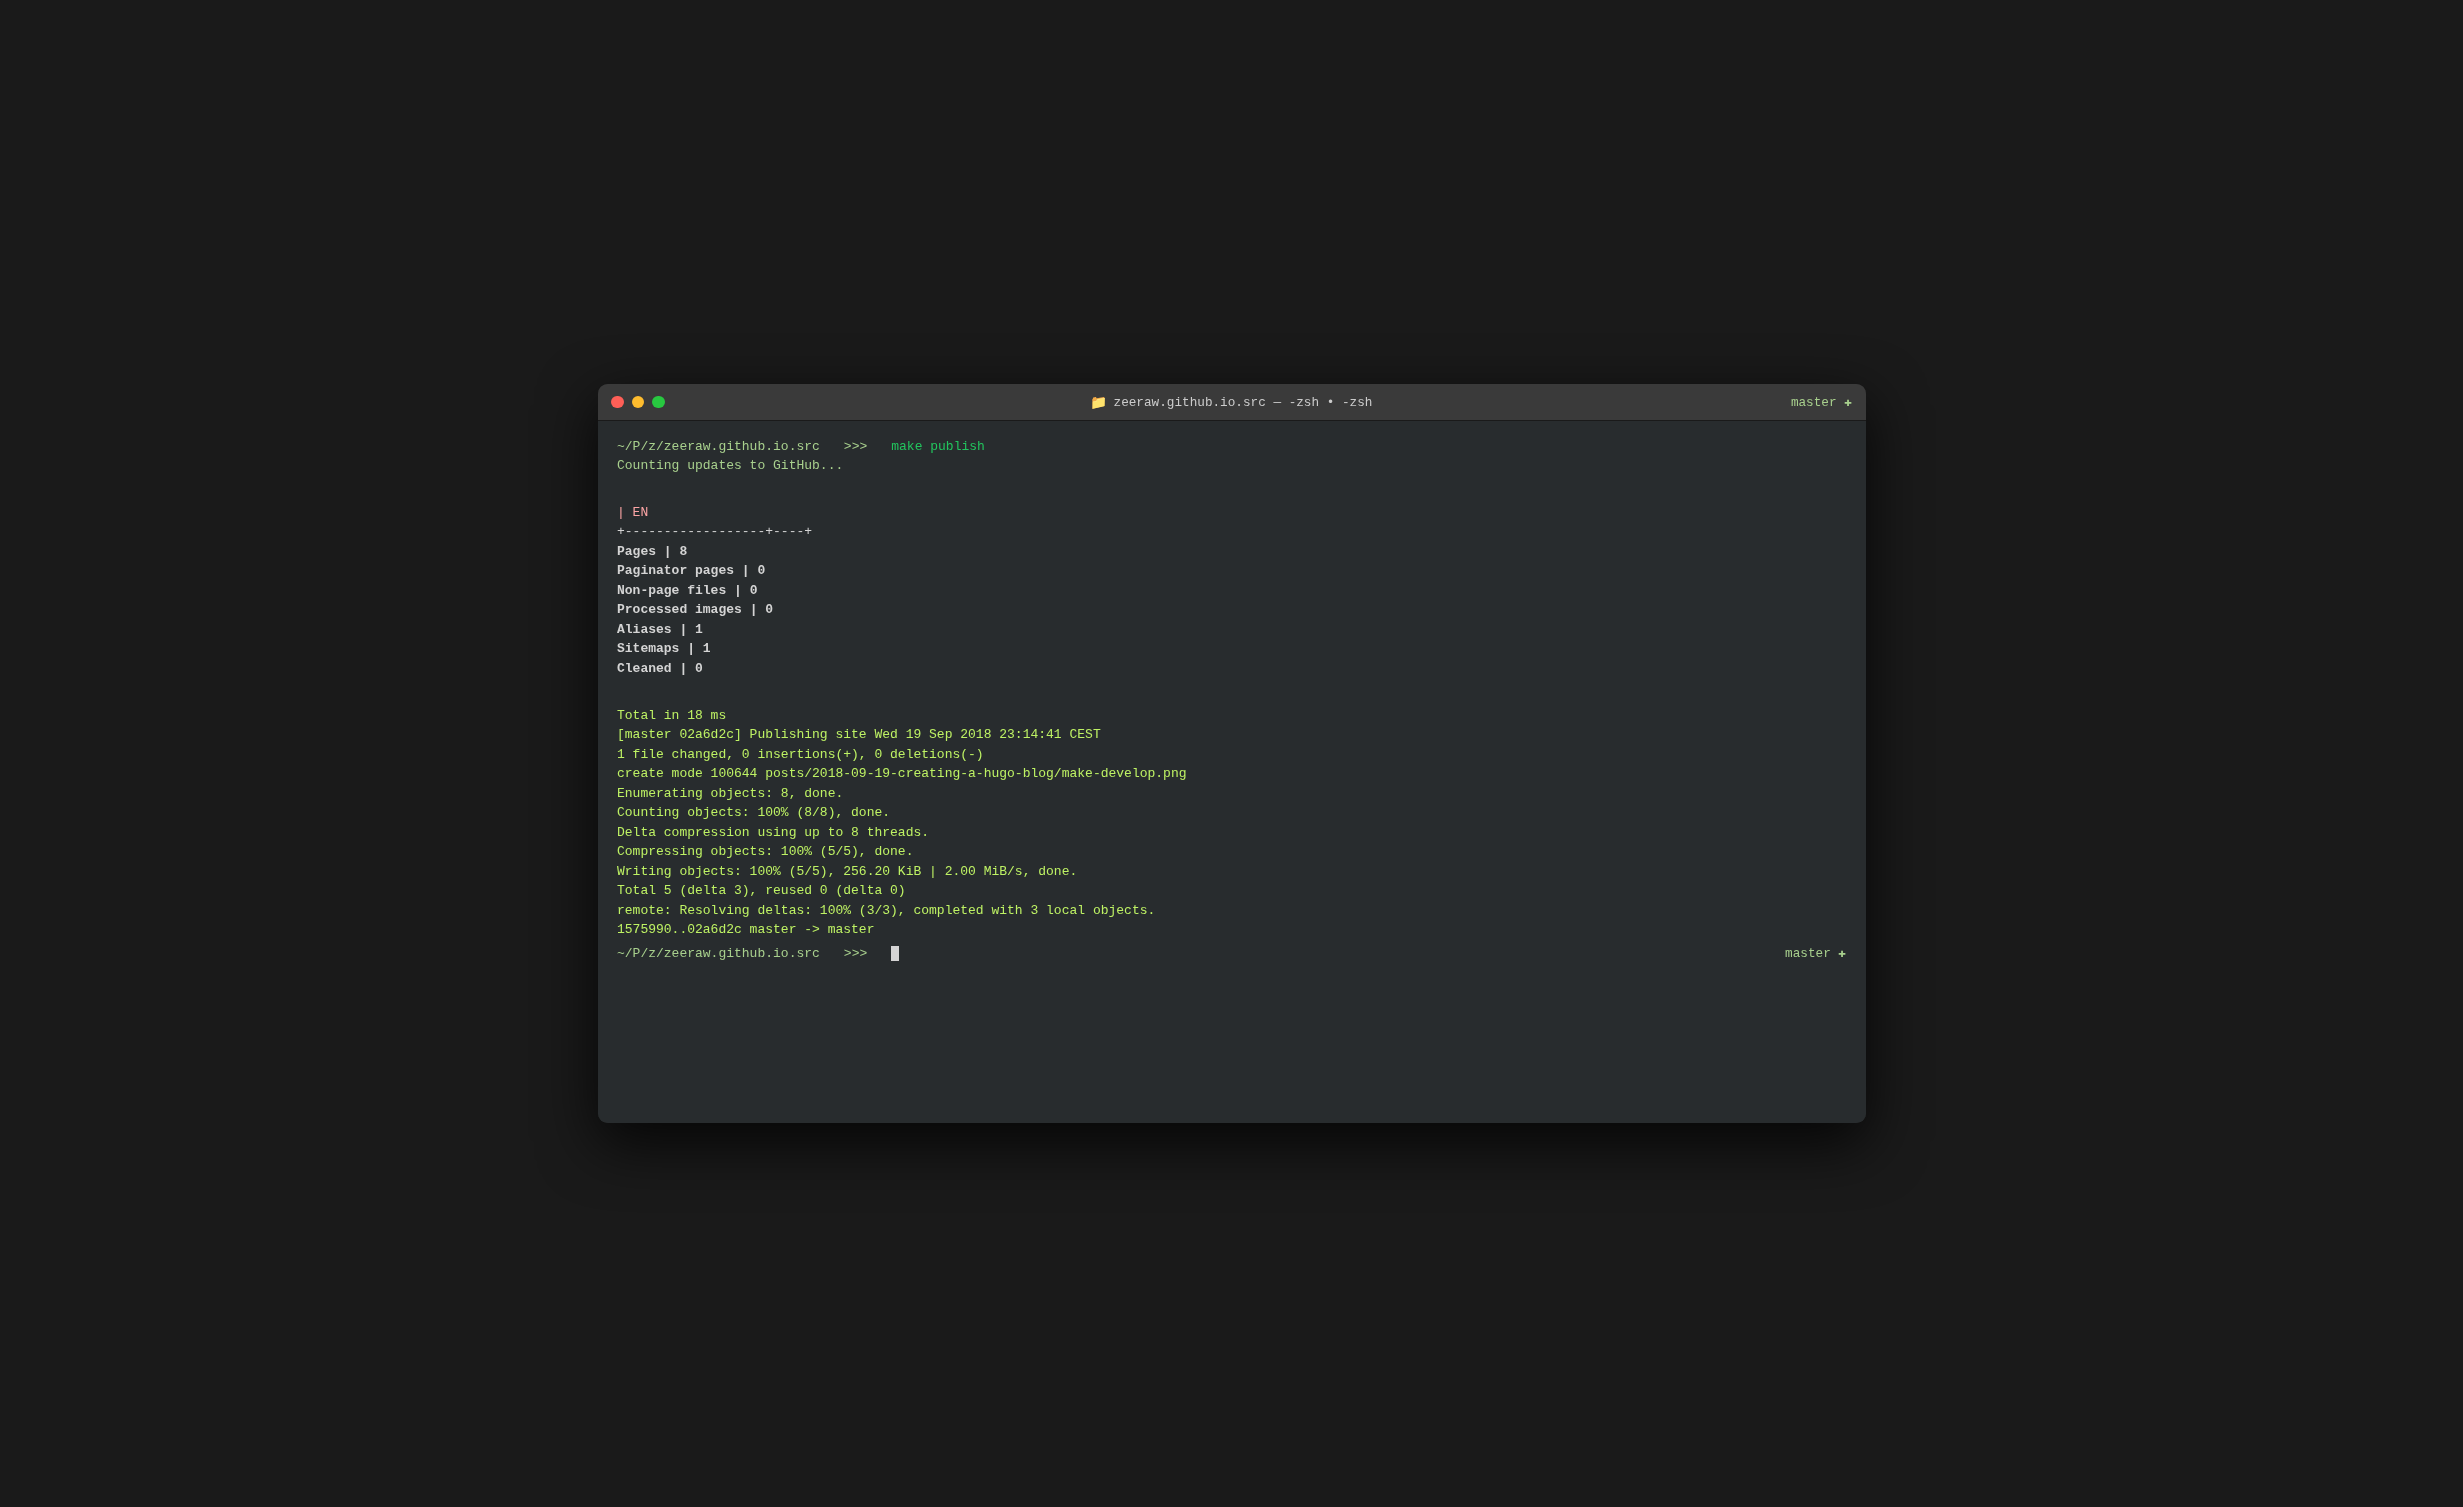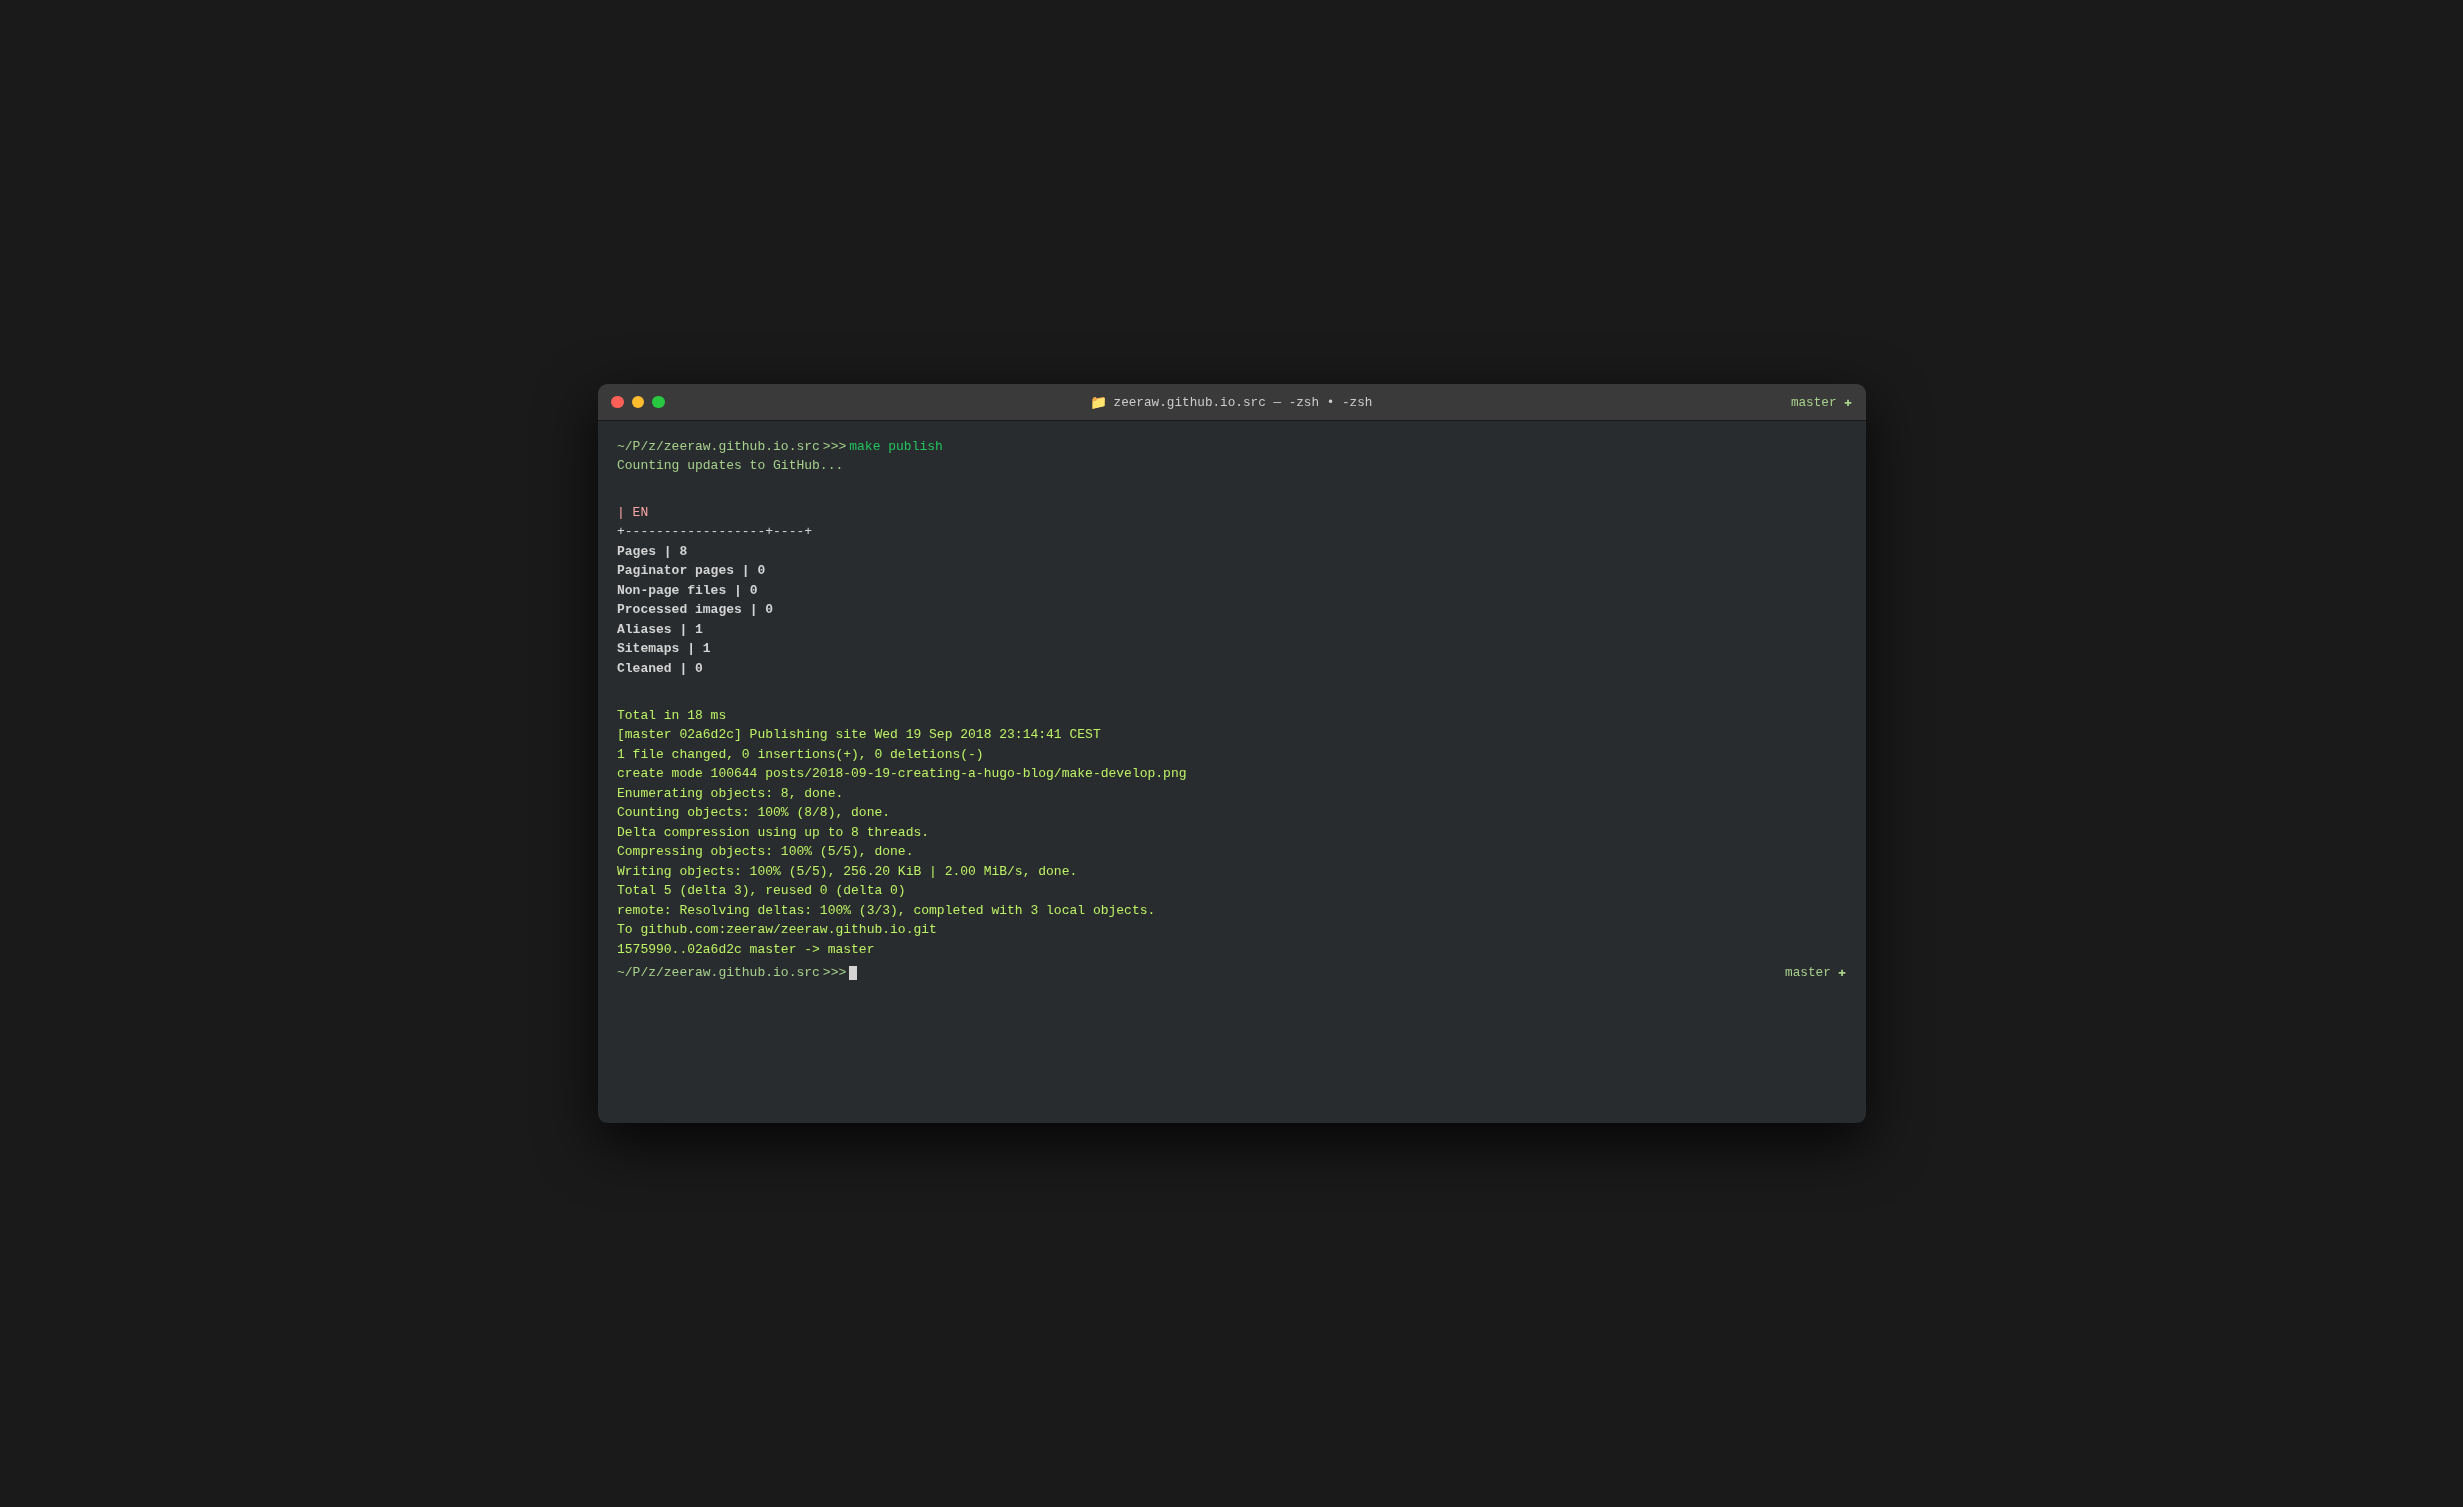--- a/index.html
+++ b/index.html
@@ -85,21 +85,21 @@
 
     .prompt-line {
       display: flex;
       align-items: center;
       justify-content: space-between;
     }
 
     .prompt-left {
       display: flex;
       align-items: center;
-      gap: 3px;
+      gap: 24px;
     }
 
     .prompt-path {
       color: #a8d08d;
       font-size: 13px;
     }
 
     .prompt-arrow {
       color: #a8d08d;
     }
@@ -220,21 +220,20 @@
     <div class="normal-text">[master 02a6d2c] Publishing site Wed 19 Sep 2018 23:14:41 CEST</div>
     <div class="normal-text"> 1 file changed, 0 insertions(+), 0 deletions(-)</div>
     <div class="normal-text"> create mode 100644 posts/2018-09-19-creating-a-hugo-blog/make-develop.png</div>
     <div class="normal-text">Enumerating objects: 8, done.</div>
     <div class="normal-text">Counting objects: 100% (8/8), done.</div>
     <div class="normal-text">Delta compression using up to 8 threads.</div>
     <div class="normal-text">Compressing objects: 100% (5/5), done.</div>
     <div class="normal-text">Writing objects: 100% (5/5), 256.20 KiB | 2.00 MiB/s, done.</div>
     <div class="normal-text">Total 5 (delta 3), reused 0 (delta 0)</div>
     <div class="normal-text">remote: Resolving deltas: 100% (3/3), completed with 3 local objects.</div>
-    <div class="normal-text">To github.com:zeeraw/zeeraw.github.io.git</div>
     <div class="normal-text">   1575990..02a6d2c  master -&gt; master</div>
 
     
     <div class="bottom-prompt">
       <div class="prompt-left">
         <span class="prompt-path">~/P/z/zeeraw.github.io.src</span>
         <span class="prompt-arrow">&gt;&gt;&gt;</span>
         <span class="cursor"></span>
       </div>
       <div class="git-branch">master ✚</div>

